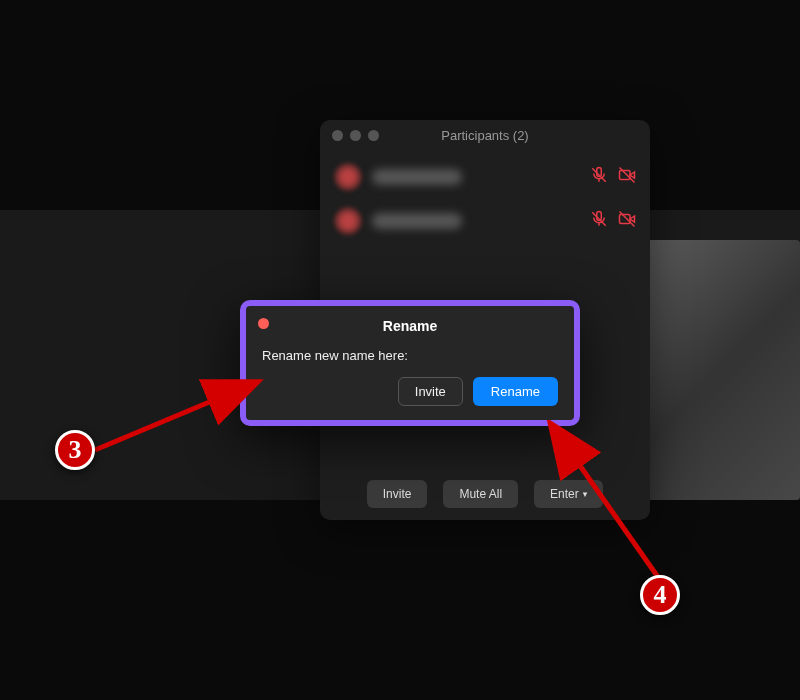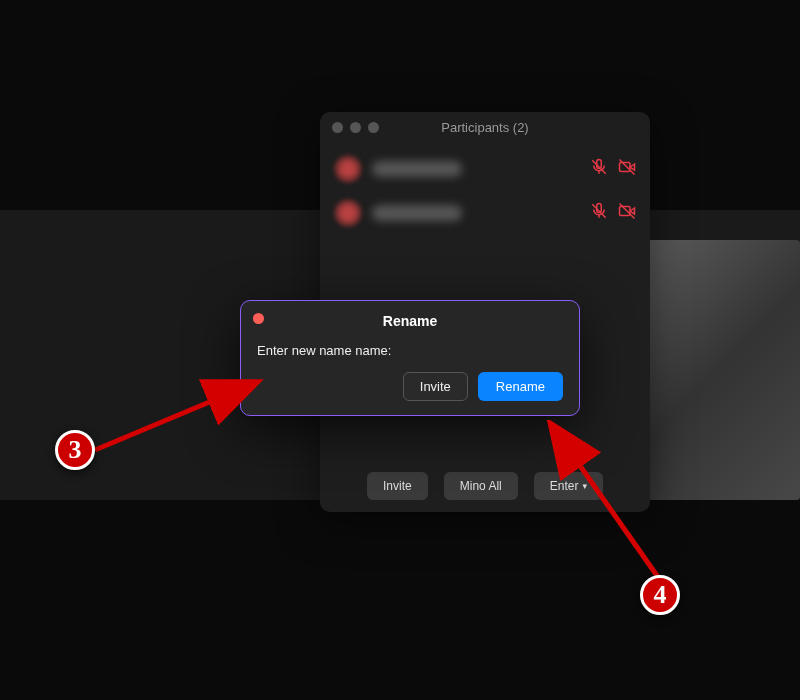--- a/index.html
+++ b/index.html
@@ -29,21 +29,21 @@
       top: 240px;
       width: 160px;
       height: 260px;
       background: linear-gradient(135deg, #888, #444, #666);
       opacity: 0.6;
       border-radius: 4px;
     }
     .participants-panel {
       position: absolute;
       left: 320px;
-      top: 112px;
+      top: 120px;
       width: 330px;
       height: 400px;
       background: #1e1e1e;
       border-radius: 10px;
       box-shadow: 0 10px 40px rgba(0,0,0,0.5);
     }
     .traffic-lights {
       position: absolute;
       left: 12px;
       top: 10px;
@@ -119,21 +119,21 @@
     }
     .rename-dialog {
       position: absolute;
       left: 240px;
       top: 300px;
       width: 340px;
       background: #262626;
       border-radius: 10px;
       box-shadow: 0 15px 50px rgba(0,0,0,0.7);
       padding: 10px 16px 14px 16px;
-      border: 1px solid #8b5cf6;
+      border: 6px solid #8b5cf6;
     }
     .dialog-traffic {
       position: absolute;
       left: 12px;
       top: 12px;
       width: 11px;
       height: 11px;
       border-radius: 50%;
       background: #ff5f57;
     }
@@ -266,32 +266,32 @@
             <polygon points="22,8 16,12 22,16"></polygon>
             <line x1="2" y1="2" x2="22" y2="22"></line>
           </svg>
         </span>
       </div>
     </div>
   </div>
 
   <div class="panel-footer">
     <button class="footer-btn">Invite</button>
-    <button class="footer-btn">Mino All</button>
+    <button class="footer-btn">Mute All</button>
     <button class="footer-btn">
       <span>Enter</span>
       <span class="chevron-down">▾</span>
     </button>
   </div>
 </div>
 
 <div class="rename-dialog">
   <div class="dialog-traffic"></div>
   <div class="dialog-title">Rename</div>
-  <div class="dialog-label">Enter new name name:</div>
+  <div class="dialog-label">Rename new name here:</div>
   <div class="dialog-buttons">
     <button class="btn-cancel">Invite</button>
     <button class="btn-rename">Rename</button>
   </div>
 </div>
 
 <svg class="arrow-svg" style="left:85px; top:375px;" width="190" height="90">
   <defs>
     <marker id="ah3" markerWidth="12" markerHeight="12" refX="9" refY="5" orient="auto">
       <polygon points="0,0 12,5 0,10" fill="#d40000"></polygon>

